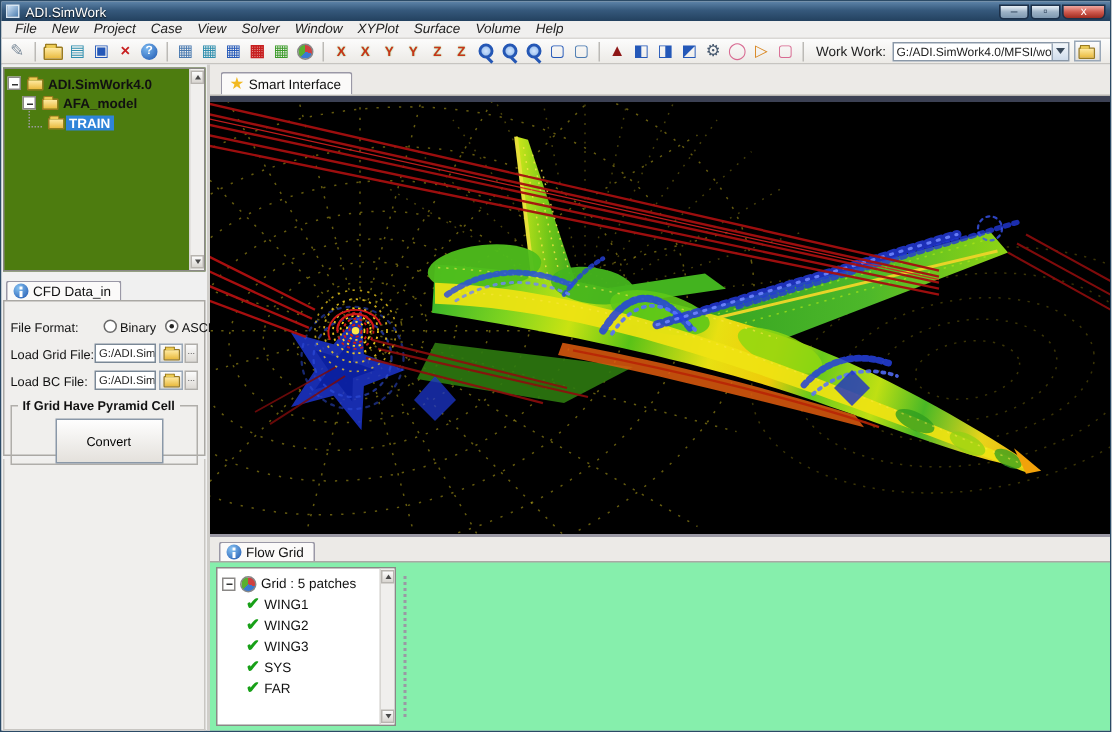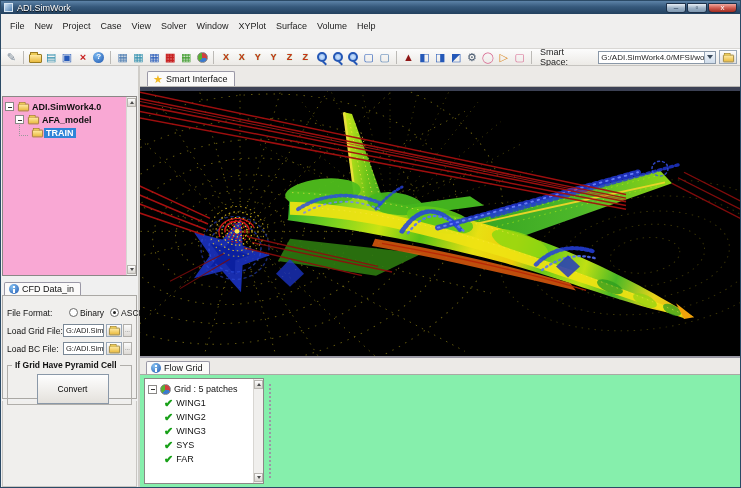--- a/index.html
+++ b/index.html
@@ -9,21 +9,21 @@
 
   
   .titlebar { height:13px; background:linear-gradient(#5d83a8,#36597c 45%,#23415f); display:flex; align-items:center; padding:0 3px; flex:0 0 auto; }
   .app-icon { width:9px; height:9px; background:linear-gradient(135deg,#cfe2f5,#4d7fb0); border:1px solid #d8e6f2; margin-right:4px; }
   .title-text { color:#fff; font-size:9px; text-shadow:0 1px 1px #000; flex:1; }
   .win-btns { display:flex; gap:1px; }
   .wbtn { width:20px; height:10px; border:1px solid #1c3activate049; border:1px solid #1c3049; border-radius:0 0 3px 3px; background:linear-gradient(#e8eff6,#9db2c6 50%,#7e98b0); color:#1b3048; font-size:8px; line-height:8px; text-align:center; cursor:pointer; }
   .wbtn.close { width:29px; background:linear-gradient(#f0a8a0,#cf5a4e 50%,#a02c20); color:#fff; border-radius:0 0 4px 4px; }
 
   
-  .menubar { height:12px; background:#f0efee; border-bottom:1px solid #d9d7d4; display:flex; align-items:flex-end; padding:17px 4px; gap:0; flex:0 0 auto; }
+  .menubar { height:12px; background:#f0efee; border-bottom:1px solid #d9d7d4; display:flex; align-items:flex-start; padding:0 4px; gap:0; flex:0 0 auto;font-style:italic; }
   .menu-item { padding:0 5px; font-size:9px; color:#222; cursor:default; }
 
   
   .toolbar { height:17px; background:linear-gradient(#fcfcfc,#eceae6); border-bottom:1px solid #c6c4c0; display:flex; align-items:center; padding:0 3px; gap:1px; flex:0 0 auto; }
   .tb-sep { width:1px; height:13px; background:#bcbab6; margin:0 3px; }
   .tb-ico { width:15px; height:14px; display:flex; align-items:center; justify-content:center; font-size:11px; line-height:12px; cursor:pointer; }
   .c-gray{color:#7a8a99}.c-blue{color:#2458b8}.c-teal{color:#2f8fae}.c-steel{color:#4a7ab0}
   .c-red{color:#c82020;font-weight:bold}.c-green{color:#3a9a28}.c-dred{color:#8e1616}
   .c-pink{color:#d86a92}.c-orange{color:#d8841c}.c-gear{color:#46586e}
   .ax { font-size:9px; font-weight:bold; color:#c83418; text-shadow:0 0 1px #7fb85a; }
@@ -41,21 +41,21 @@
   .dd-btn { width:11px; height:11px; background:linear-gradient(#f4f8fc,#cfdceb); border-left:1px solid #9aa8b8; display:flex; align-items:center; justify-content:center; }
   .tri-down { width:0; height:0; border-left:3px solid transparent; border-right:3px solid transparent; border-top:4px solid #3a4a5c; }
   .tb-folder-btn { width:18px; height:14px; border:1px solid #9aa8b8; background:linear-gradient(#fdfdfd,#e2e0dc); display:flex; align-items:center; justify-content:center; margin-left:2px; cursor:pointer; }
 
   
   .main { flex:1; display:flex; min-height:0; }
   .left-col { width:139px; flex:0 0 auto; background:#f0f0f0; border-right:2px solid #cfcdc9; display:flex; flex-direction:column; padding:2px 1px 0 1px; }
   .right-col { flex:1; display:flex; flex-direction:column; min-width:0; }
 
   
-  .tree-panel { height:180px; background:#f9a8d4; border:1px solid #8a8886; position:relative; overflow:hidden; flex:0 0 auto;margin-top:28px; }
+  .tree-panel { height:136px; background:#4d7c0f; border:1px solid #8a8886; position:relative; overflow:hidden; flex:0 0 auto; }
   .tree-scroll { position:absolute; right:0; top:0; bottom:0; width:10px; background:#f0efed; border-left:1px solid #d8d6d2; display:flex; flex-direction:column; justify-content:space-between; align-items:center; padding:1px 0; }
   .sb-btn { width:9px; height:9px; background:linear-gradient(#fdfdfd,#d8d5d0); border:1px solid #b8b5b0; display:flex; align-items:center; justify-content:center; }
   .tri-up-s { width:0;height:0;border-left:2.5px solid transparent;border-right:2.5px solid transparent;border-bottom:3.5px solid #4a4a4a; }
   .tri-dn-s { width:0;height:0;border-left:2.5px solid transparent;border-right:2.5px solid transparent;border-top:3.5px solid #4a4a4a; }
   .tree { padding:3px 2px; }
   .tree-row { display:flex; align-items:center; height:13px; white-space:nowrap; }
   .expander { width:9px; height:9px; border:1px solid #8a8886; background:#fff; position:relative; margin-right:3px; flex:0 0 auto; }
   .expander::after { content:""; position:absolute; left:1.5px; top:3.5px; width:4px; height:1px; background:#333; }
   .tree-label { font-size:9px; font-weight:bold; padding:0 2px; }
   .tree-label.selected { background:#2f84d8; color:#fff; }
@@ -180,21 +180,21 @@
     <span class="tb-sep"></span>
     <span class="tb-ico c-dred">▲</span>
     <span class="tb-ico c-blue">◧</span>
     <span class="tb-ico c-blue">◨</span>
     <span class="tb-ico c-blue">◩</span>
     <span class="tb-ico c-gear">⚙</span>
     <span class="tb-ico c-pink">◯</span>
     <span class="tb-ico c-orange">▷</span>
     <span class="tb-ico c-pink">▢</span>
     <span class="tb-sep"></span>
-    <span class="ws-label">Smart Space:</span>
+    <span class="ws-label">Work Work:</span>
     <div class="ws-combo">
       <span class="val">G:/ADI.SimWork4.0/MFSI/work</span>
       <span class="dd-btn">
           <span class="tri-down"></span>
         </span>
     </div>
     <div class="tb-folder-btn">
         <span class="folder-shape small"></span>
       </div>
   </div>

